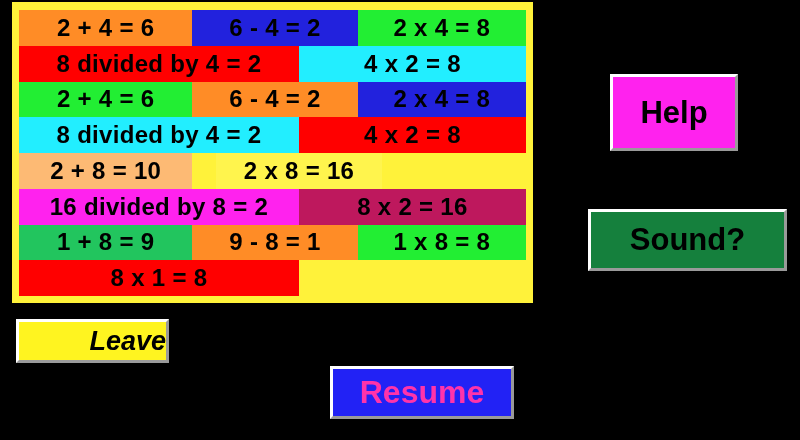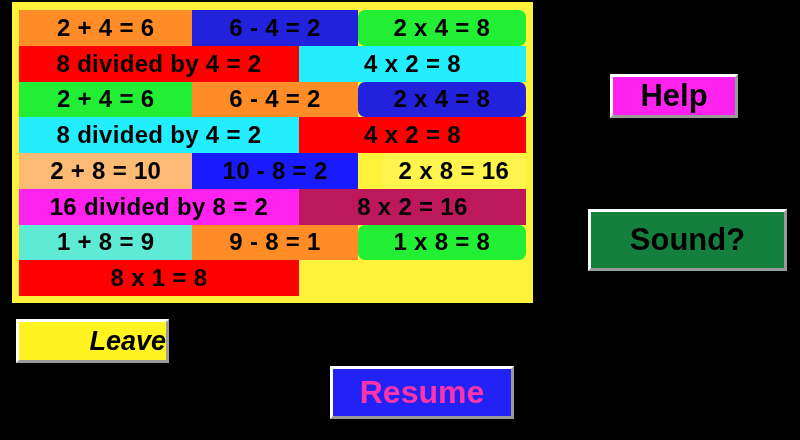--- a/index.html
+++ b/index.html
@@ -50,21 +50,21 @@
     font-weight: bold;
     color: #000000;
     letter-spacing: 0.3px;
     white-space: nowrap;
     overflow: hidden;
     box-sizing: border-box;
   }
   
   .row-triple .fact-cell:nth-child(1) { flex: 0 0 34.2%; }
   .row-triple .fact-cell:nth-child(2) { flex: 0 0 32.6%; }
-  .row-triple .fact-cell:nth-child(3) { flex: 1 1 auto; border-radius: 7px; }
+  .row-triple .fact-cell:nth-child(3) { flex: 1 1 auto; }
   
   .row-double .fact-cell:nth-child(1) { flex: 0 0 55.2%; }
   .row-double .fact-cell:nth-child(2) { flex: 1 1 auto; }
 
   
   .btn {
     position: absolute;
     display: flex;
     align-items: center;
     justify-content: center;
@@ -76,21 +76,21 @@
     border-width: 3px;
     border-top-color: #FFFFFF;
     border-left-color: #FFFFFF;
     border-right-color: #9A9A9A;
     border-bottom-color: #9A9A9A;
   }
   #help-button {
     left: 610px;
     top: 74px;
     width: 128px;
-    height: 44px;
+    height: 77px;
     background: #FF22EE;
     font-size: 31px;
   }
   #sound-button {
     left: 588px;
     top: 209px;
     width: 199px;
     height: 62px;
     background: #22EE44;
     font-size: 31px;
@@ -133,29 +133,28 @@
         <div class="fact-cell" style="background: rgb(34, 238, 51);">2 + 4 = 6</div>
         <div class="fact-cell" style="background: rgb(255, 140, 38);">6 - 4 = 2</div>
         <div class="fact-cell" style="background: rgb(34, 34, 221);">2 x 4 = 8</div>
       </div>
       <div class="fact-row row-double">
         <div class="fact-cell" style="background: rgb(34, 238, 255);">8 divided by 4 = 2</div>
         <div class="fact-cell" style="background: rgb(255, 0, 0);">4 x 2 = 8</div>
       </div>
       <div class="fact-row row-triple">
         <div class="fact-cell" style="background: #fdba74;">2 + 8 = 10</div>
-        <div class="fact-cell" style="background: rgb(26, 26, 255);">10 - 8 = 2</div>
         <div class="fact-cell" style="background: rgb(255, 244, 77); margin-left: 24px;">2 x 8 = 16</div>
       </div>
       <div class="fact-row row-double">
         <div class="fact-cell" style="background: rgb(255, 34, 238);">16 divided by 8 = 2</div>
         <div class="fact-cell" style="background: #be185d;">8 x 2 = 16</div>
       </div>
       <div class="fact-row row-triple">
-        <div class="fact-cell" style="background: #5eead4;">1 + 8 = 9</div>
+        <div class="fact-cell" style="background: #22c55e;">1 + 8 = 9</div>
         <div class="fact-cell" style="background: rgb(255, 140, 38);">9 - 8 = 1</div>
         <div class="fact-cell" style="background: rgb(34, 238, 51);">1 x 8 = 8</div>
       </div>
       <div class="fact-row row-double">
         <div class="fact-cell" style="background: rgb(255, 0, 0);">8 x 1 = 8</div>
       </div>
     </div>
 </div>
 
 <div class="btn" id="help-button" style="background: rgb(255, 34, 238); color: rgb(0, 0, 0);">

